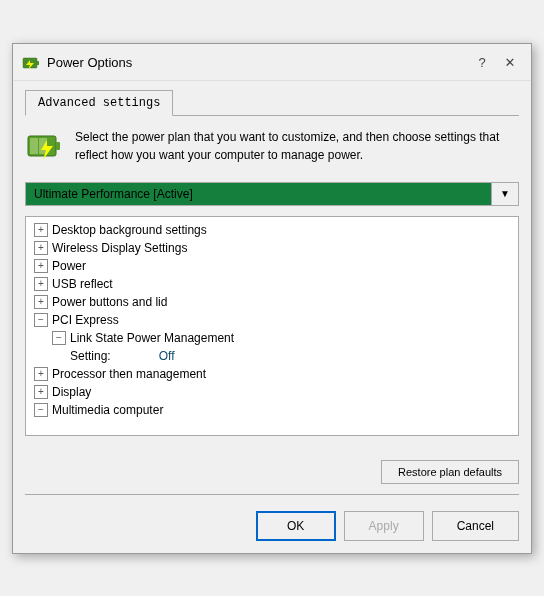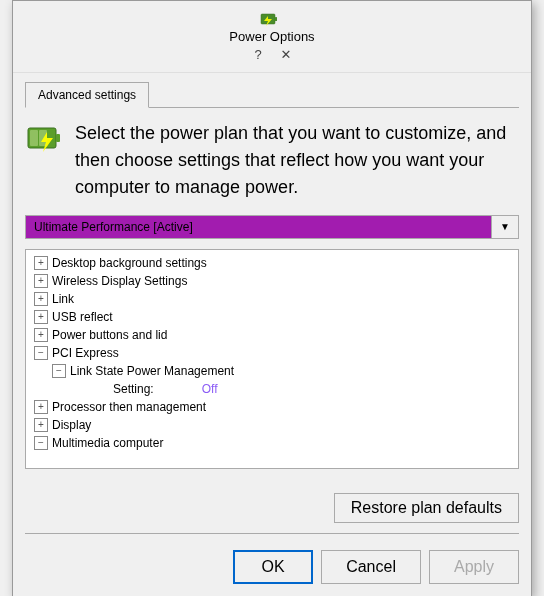--- a/index.html
+++ b/index.html
@@ -19,21 +19,20 @@
       background: #f0f0f0;
       border: 1px solid #999;
       box-shadow: 3px 3px 10px rgba(0,0,0,0.3);
     }
     .title-bar {
       background: #f0f0f0;
       display: flex;
       align-items: center;
       padding: 8px 8px 6px 8px;
       border-bottom: 1px solid #dfdfdf;
-      flex-direction: column;
     }
     .title-bar-icon {
       width: 20px;
       height: 20px;
       margin-right: 6px;
       flex-shrink: 0;
     }
     .title-bar-title {
       flex: 1;
       font-size: 13px;
@@ -57,20 +56,21 @@
       justify-content: center;
       color: #444;
     }
     .dialog-body {
       padding: 8px 12px 12px 12px;
     }
     .tabs {
       display: flex;
       border-bottom: 1px solid #aaa;
       margin-bottom: 12px;
+      font-family: Liberation Mono, monospace;
     }
     .tab {
       padding: 5px 12px;
       background: #f0f0f0;
       border: 1px solid #aaa;
       border-bottom: none;
       font-size: 12px;
       cursor: pointer;
       position: relative;
       top: 1px;
@@ -86,33 +86,33 @@
       align-items: flex-start;
       margin-bottom: 14px;
       gap: 10px;
     }
     .power-icon {
       width: 40px;
       height: 40px;
       flex-shrink: 0;
     }
     .info-text {
-      font-size: 18px;
+      font-size: 12px;
       color: #000;
       line-height: 1.5;
     }
     .dropdown-row {
       margin-bottom: 10px;
     }
     .dropdown-container {
       position: relative;
       display: inline-flex;
       width: 100%;
       border: 1px solid #aaa;
-      background: #a21caf;
+      background: #15803d;
     }
     .dropdown-label {
       flex: 1;
       padding: 4px 8px;
       font-size: 12px;
     }
     .dropdown-arrow {
       padding: 4px 8px;
       border-left: 1px solid #aaa;
       background: #f0f0f0;
@@ -159,53 +159,53 @@
       display: inline-flex;
       align-items: center;
       justify-content: center;
       font-size: 10px;
       margin-right: 4px;
       color: #555;
       flex-shrink: 0;
       line-height: 1;
     }
     .indent-1 { padding-left: 26px; }
-    .indent-2 { padding-left: 44px; margin-left: 43px; }
+    .indent-2 { padding-left: 44px; }
     .setting-value {
-      color: #8b5cf6;
+      color: #0c4a6e;
       padding-left: 48px;
     }
     .restore-row {
       display: flex;
       justify-content: flex-end;
       margin-top: 8px;
       margin-bottom: 10px;
     }
     .restore-btn {
       padding: 5px 16px;
       background: #f0f0f0;
       border: 1px solid #aaa;
-      font-size: 16px;
+      font-size: 11px;
       cursor: pointer;
       margin-top: 16px;
     }
     .separator {
       border: none;
       border-top: 1px solid #aaa;
       margin: 8px 0;
     }
     .button-row {
       display: flex;
       justify-content: flex-end;
       gap: 8px;
       padding-top: 8px;
     }
     .btn {
       padding: 6px 24px;
-      font-size: 16px;
+      font-size: 12px;
       cursor: pointer;
       border: 1px solid #aaa;
       background: #f0f0f0;
       min-width: 80px;
     }
     .btn.primary {
       border: 2px solid #0066cc;
     }
     .btn.disabled {
       color: #aaa;
@@ -268,21 +268,21 @@
         <div class="list-item">
           <span class="expand-icon">+</span>
           <span>Desktop background settings</span>
         </div>
         <div class="list-item">
           <span class="expand-icon">+</span>
           <span>Wireless Display Settings</span>
         </div>
         <div class="list-item">
           <span class="expand-icon">+</span>
-          <span>Link</span>
+          <span>Power</span>
         </div>
         <div class="list-item">
           <span class="expand-icon">+</span>
           <span>USB reflect</span>
         </div>
         <div class="list-item">
           <span class="expand-icon">+</span>
           <span>Power buttons and lid</span>
         </div>
 
@@ -315,17 +315,17 @@
     </div>
 
     <div class="restore-row">
       <button class="restore-btn">Restore plan defaults</button>
     </div>
 
     <hr class="separator">
 
     <div class="button-row">
       <button class="btn primary">OK</button>
+      <button class="btn disabled">Apply</button>
       <button class="btn">Cancel</button>
-      <button class="btn disabled">Apply</button>
     </div>
   </div>
 </div>
 
 </body></html>

